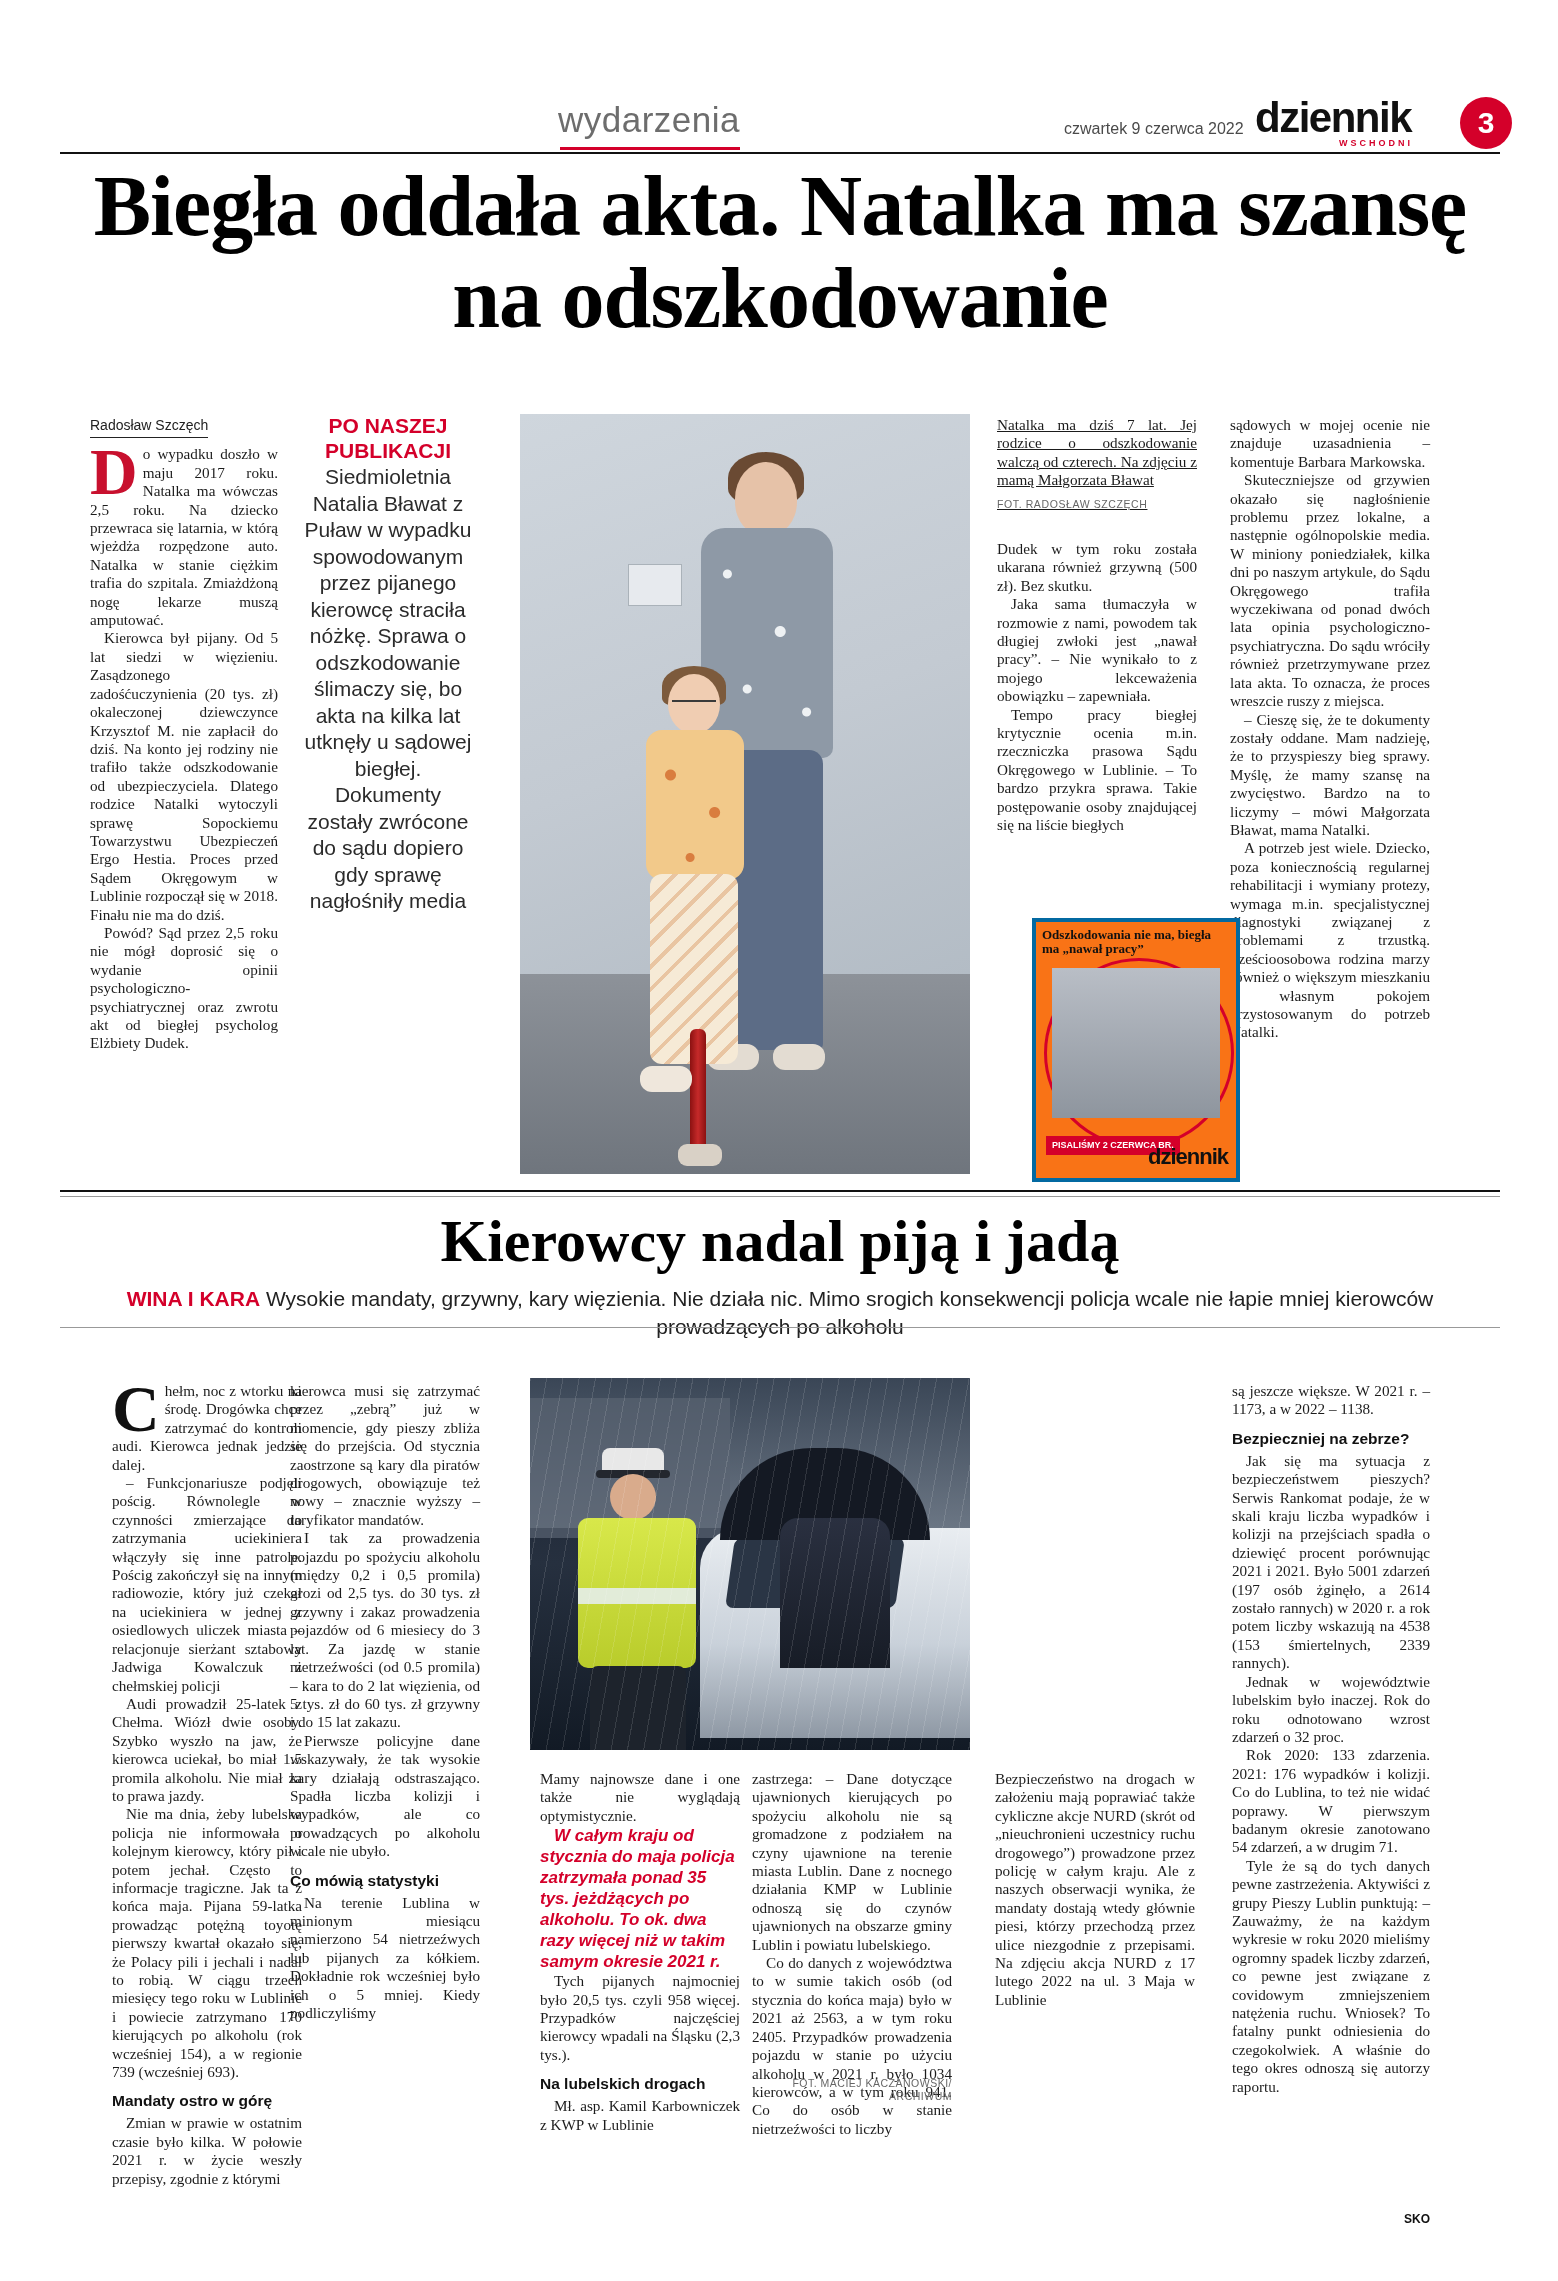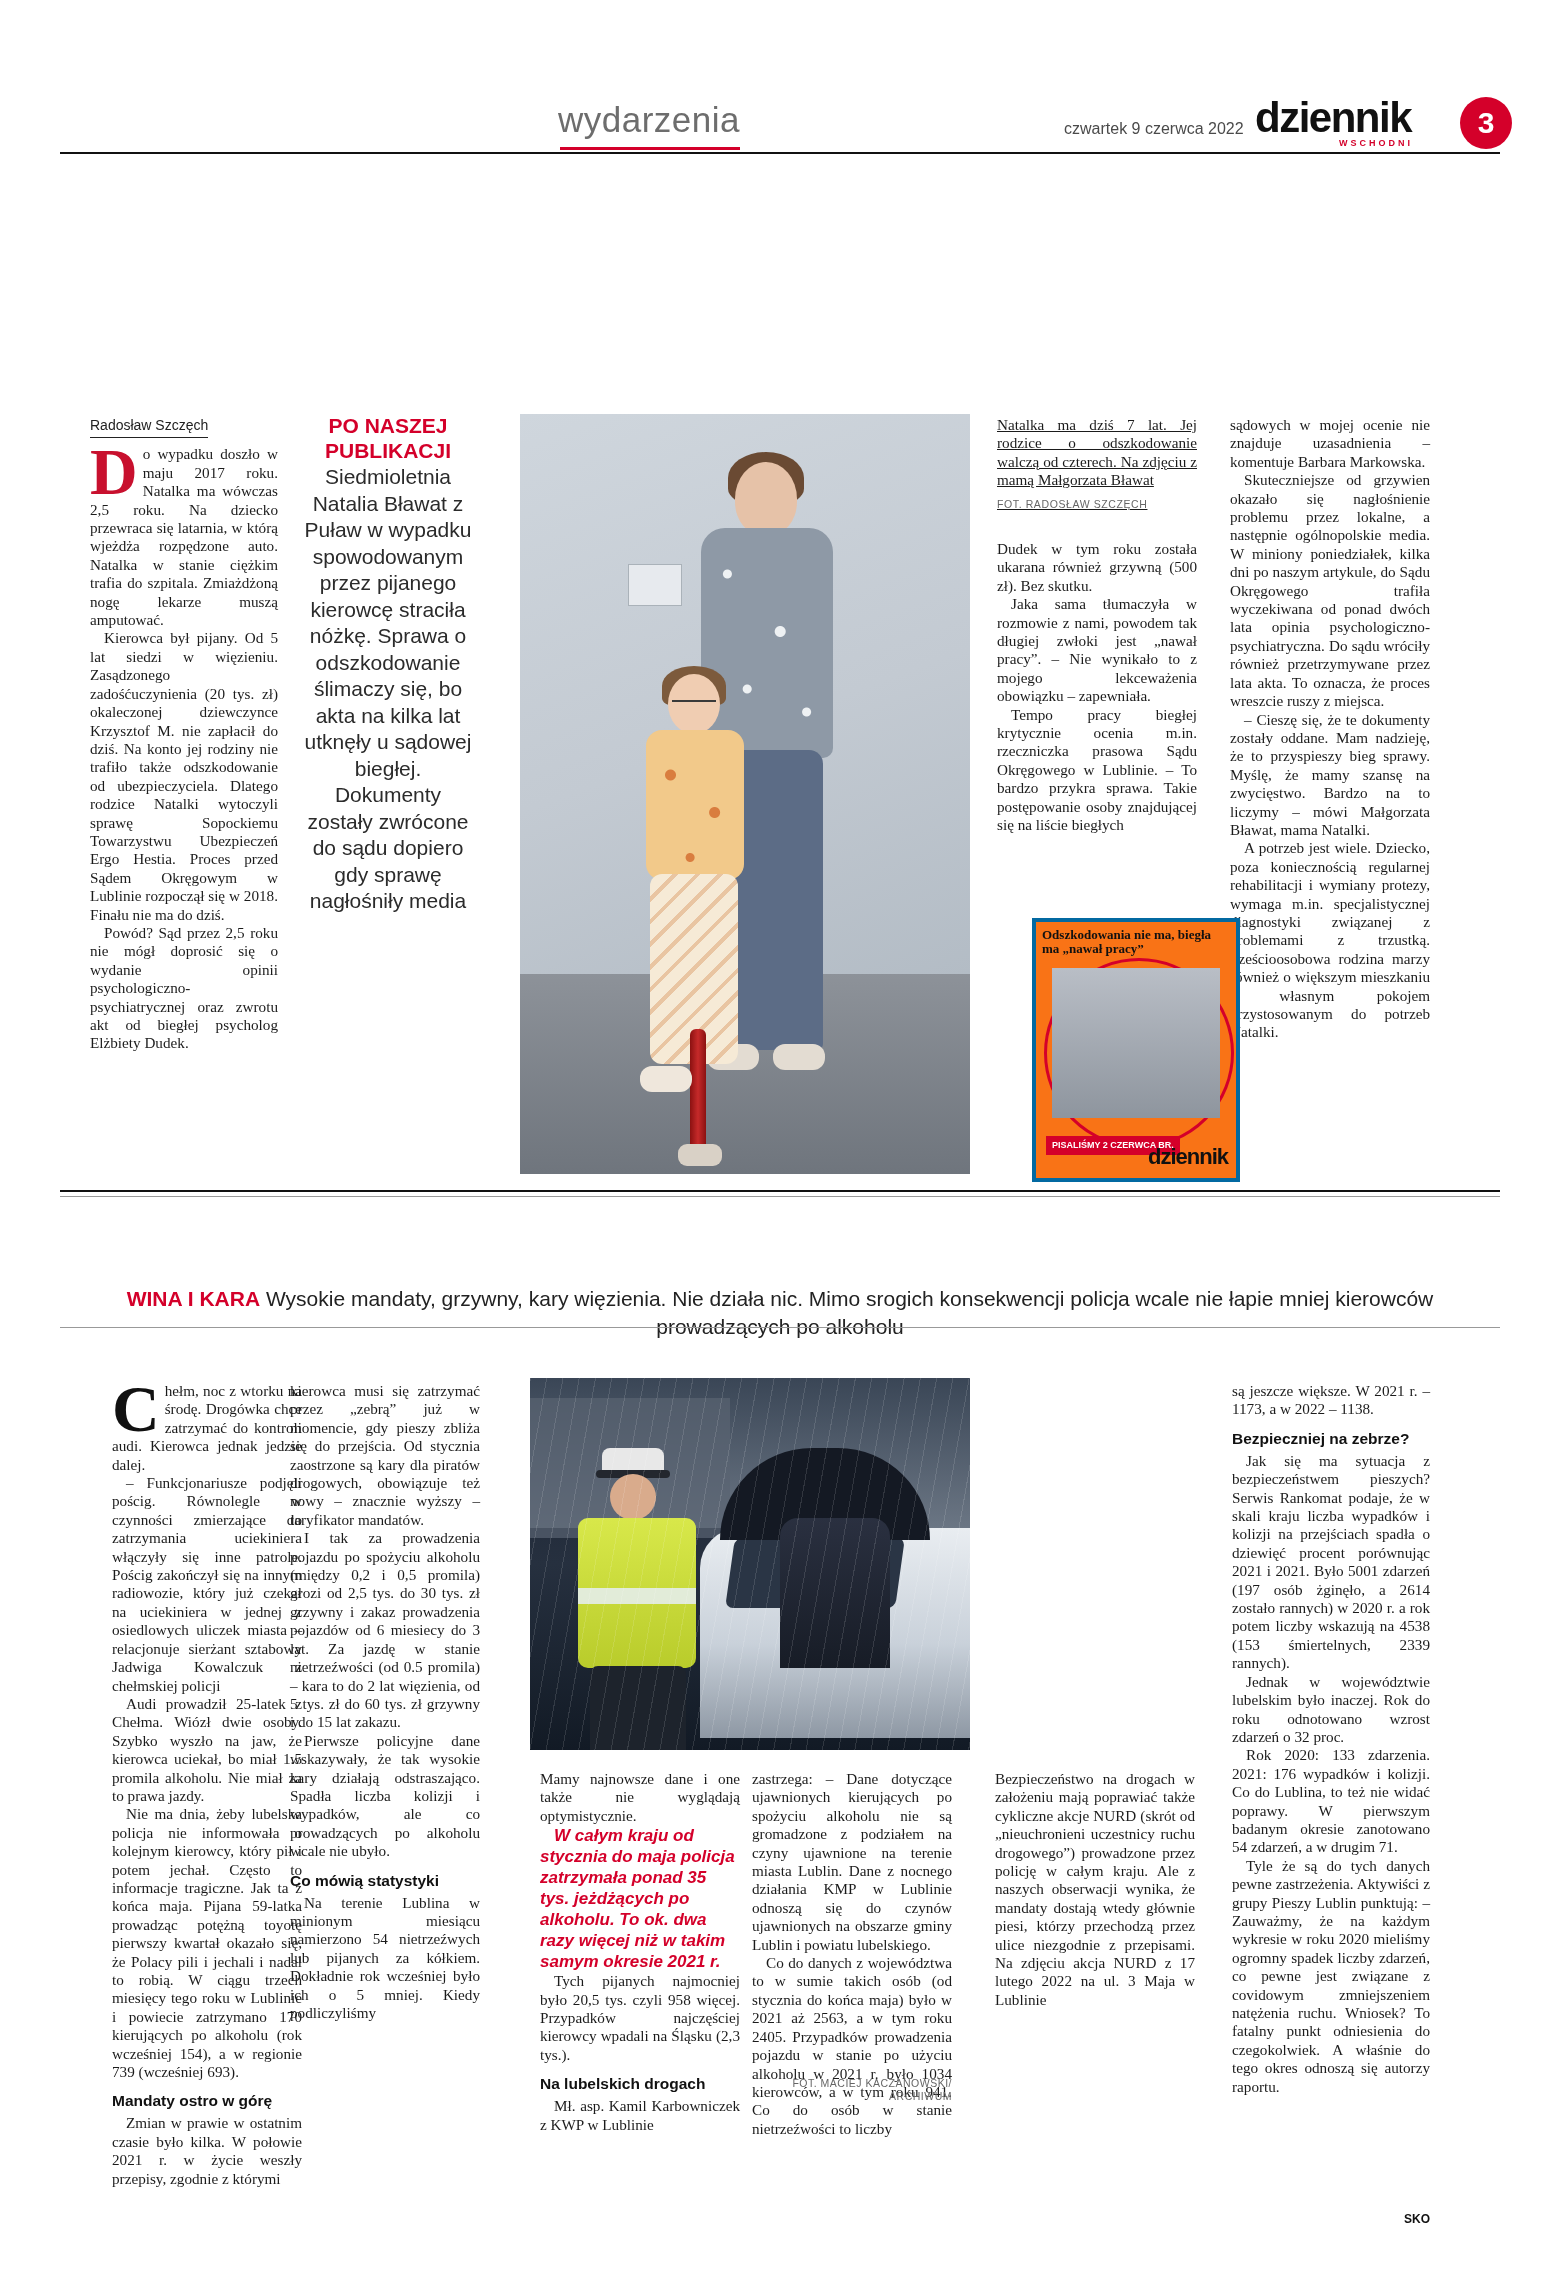--- a/index.html
+++ b/index.html
@@ -399,20 +399,21 @@
     <div class="masthead-section-underline"></div>
     <div class="masthead-date">czwartek 9 czerwca 2022</div>
     <div class="logo-box">
       <div class="logo-text">dziennik</div>
       <div class="logo-sub">WSCHODNI</div>
     </div>
     <div class="pagenum-circle">3</div>
   </div>
   <div class="rule rule-top"></div>
 
+  <div class="headline-main">Biegła oddała akta. Natalka ma szansę na odszkodowanie</div>
 
   <div class="col col1">
     <span class="byline">Radosław Szczęch</span>
     <p class="first dropcap">Do wypadku doszło w maju 2017 roku. Natalka ma wówczas 2,5 roku. Na dziecko przewraca się latarnia, w którą wjeżdża rozpędzone auto. Natalka w stanie ciężkim trafia do szpitala. Zmiażdżoną nogę lekarze muszą amputować.</p>
     <p>Kierowca był pijany. Od 5 lat siedzi w więzieniu. Zasądzonego zadośćuczynienia (20 tys. zł) okaleczonej dziewczynce Krzysztof M. nie zapłacił do dziś. Na konto jej rodziny nie trafiło także odszkodowanie od ubezpieczyciela. Dlatego rodzice Natalki wytoczyli sprawę Sopockiemu Towarzystwu Ubezpieczeń Ergo Hestia. Proces przed Sądem Okręgowym w Lublinie rozpoczął się w 2018. Finału nie ma do dziś.</p>
     <p>Powód? Sąd przez 2,5 roku nie mógł doprosić się o wydanie opinii psychologiczno-psychiatrycznej oraz zwrotu akt od biegłej psycholog Elżbiety Dudek.</p>
   </div>
 
   <div class="col col2-lead">
     <span class="lead-kicker">PO NASZEJ PUBLIKACJI</span>
@@ -466,20 +467,21 @@
     <div class="clip-head">Odszkodowania nie ma, biegła ma „nawał pracy”</div>
     <div class="clip-photo"></div>
     <div class="clip-badge">PISALIŚMY
 2 CZERWCA BR.</div>
     <div class="clip-logo">dziennik</div>
   </div>
 
   <div class="rule rule-mid"></div>
   <div class="rule rule-mid2"></div>
 
+  <div class="headline2">Kierowcy nadal piją i jadą</div>
   <div class="subdeck">
     <span class="kicker">WINA I KARA</span>
     <span>Wysokie mandaty, grzywny, kary więzienia. Nie działa nic. Mimo srogich konsekwencji policja wcale nie łapie mniej kierowców prowadzących po alkoholu</span>
   </div>
   <div class="rule rule-bottom"></div>
 
   <div class="col b1">
     <p class="first dropcap dropcap-black">Chełm, noc z wtorku na środę. Drogówka chce zatrzymać do kontroli audi. Kierowca jednak jedzie dalej.</p>
     <p>– Funkcjonariusze podjęli pościg. Równolegle w czynności zmierzające do zatrzymania uciekiniera włączyły się inne patrole. Pościg zakończył się na innym radiowozie, który już czekał na uciekiniera w jednej z osiedlowych uliczek miasta – relacjonuje sierżant sztabowy Jadwiga Kowalczuk z chełmskiej policji</p>
     <p>Audi prowadził 25-latek z Chełma. Wiózł dwie osoby. Szybko wyszło na jaw, że kierowca uciekał, bo miał 1.5 promila alkoholu. Nie miał za to prawa jazdy.</p>

